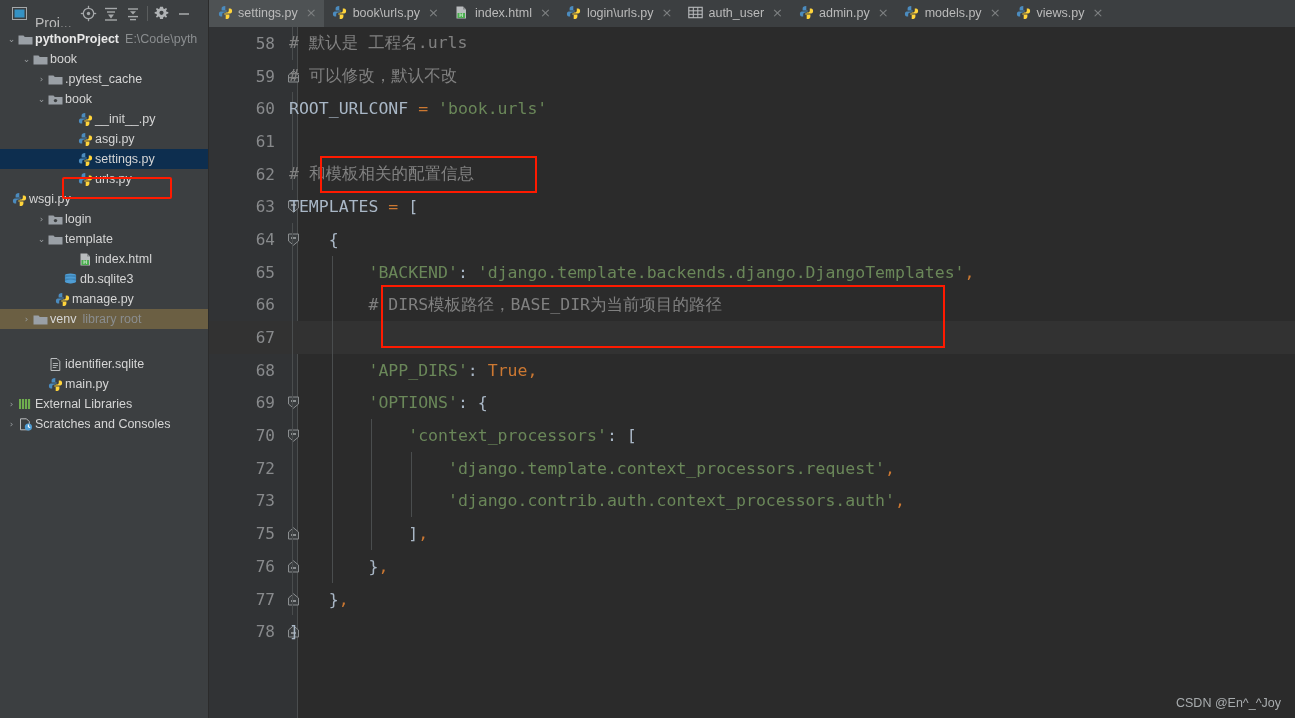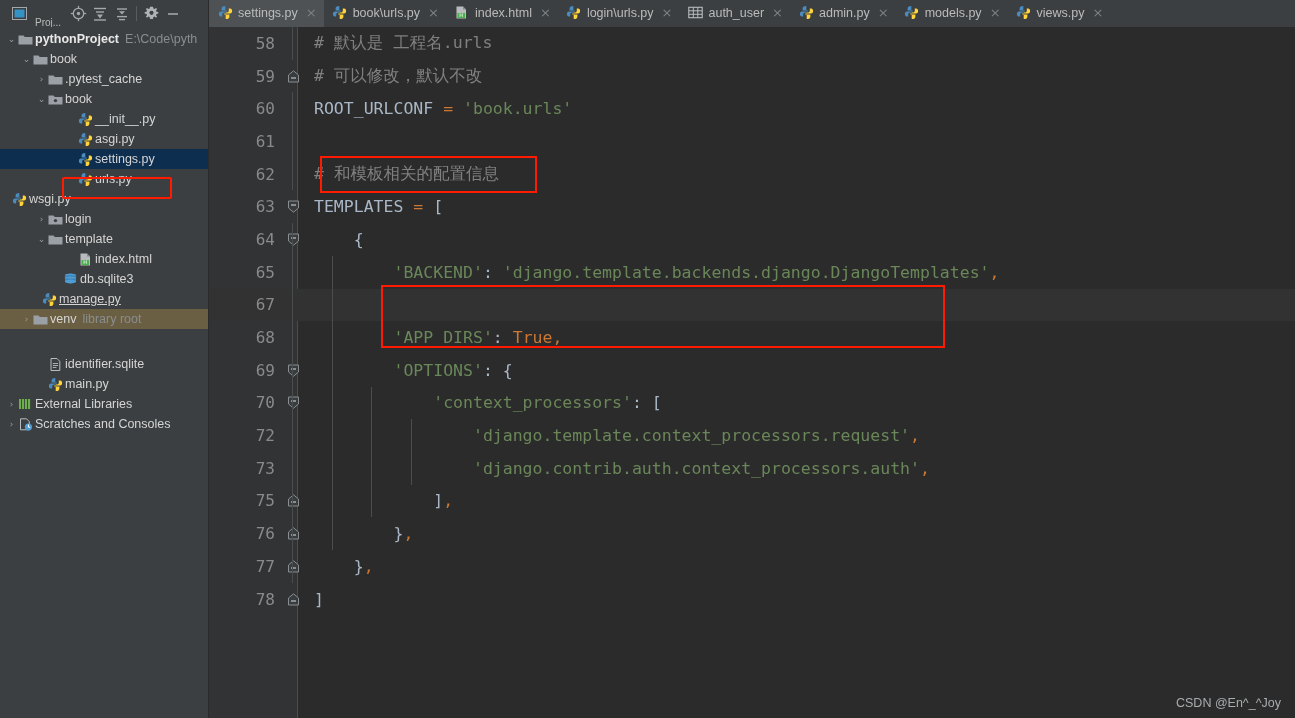--- a/index.html
+++ b/index.html
@@ -14,21 +14,21 @@
   
   .toprow { display: flex; height: 27px; flex: 0 0 27px; background: #3c3f41; }
 
   .proj-toolbar {
     width: 209px; flex: 0 0 209px; height: 27px;
     display: flex; align-items: center; gap: 0px;
     background: #3c3f41; padding-left: 4px;
     border-right: 1px solid #2b2b2b;
   }
   .tb-proj { display: flex; align-items: center; gap: 5px; padding: 0 6px 0 4px; height: 24px; }
-  .tb-proj .lbl { font-size: 10px; color: #bbbbbb; white-space: nowrap; margin-top: 18px; }
+  .tb-proj .lbl { font-size: 14px; color: #bbbbbb; white-space: nowrap; margin-top: 18px; }
   .tb-ico { width: 22px; height: 22px; display: flex; align-items: center; justify-content: center; }
   .tb-sep { width: 1px; height: 15px; background: #5a5d5e; margin: 0 3px; }
 
   .tabbar {
     flex: 1 1 auto; height: 27px; display: flex; align-items: stretch;
     background: #3c3f41; overflow: hidden;
   }
   .tab {
     display: flex; align-items: center; gap: 5px;
     padding: 0 7px 0 8px; height: 27px;
@@ -100,21 +100,21 @@
   .lno {
     position: absolute; left: 0; width: 66px; text-align: right;
     color: #888a8c; font-size: 16px;
     font-family: "DejaVu Sans Mono", monospace;
   }
   .fold {
     position: absolute; left: 75px; width: 18px; height: 32.7px;
     display: flex; align-items: center; justify-content: center;
   }
   .code {
-    position: absolute; left: 105px; right: 0; white-space: pre;
+    position: absolute; left: 80px; right: 0; white-space: pre;
     letter-spacing: 0px;
   }
 
   
   .iguide { position: absolute; width: 1px; background: #4a4d4e; }
 
   
   .c-cm  { color: #808080; }               
   .c-kw  { color: #cc7832; }               
   .c-str { color: #6a8759; }
@@ -417,21 +417,21 @@
               <svg width="15" height="15" viewBox="0 0 15 15">
                 <ellipse cx="7.5" cy="3.3" rx="5.6" ry="1.9" fill="#4f9dd4"></ellipse>
                 <path d="M1.9 3.3 L1.9 6.2 C1.9 7.25 4.4 8.1 7.5 8.1 C10.6 8.1 13.1 7.25 13.1 6.2 L13.1 3.3" fill="#3d83b5"></path>
                 <ellipse cx="7.5" cy="6.4" rx="5.6" ry="1.9" fill="#4f9dd4"></ellipse>
                 <path d="M1.9 6.4 L1.9 9.3 C1.9 10.35 4.4 11.2 7.5 11.2 C10.6 11.2 13.1 10.35 13.1 9.3 L13.1 6.4" fill="#3d83b5"></path>
                 <ellipse cx="7.5" cy="9.5" rx="5.6" ry="1.9" fill="#4f9dd4"></ellipse>
               </svg>
             </span>
             <span class="tlabel">db.sqlite3</span>
           </div>
-          <div class="trow" style="padding-left: 30px; text-decoration: underline;">
+          <div class="trow" style="padding-left: 43px;">
             <span class="tarrow"></span>
             <span class="ticon">
               <svg width="15" height="15" viewBox="0 0 15 15">
                 <path d="M7.3 1 C4.6 1 3.6 2 3.6 3.6 L3.6 5.5 L8.7 5.5 L8.7 6.6 L2.9 6.6 C1.5 6.6 0.9 7.6 0.9 9.1 C0.9 10.6 1.5 11.6 2.9 11.6 L4.2 11.6 L4.2 9.6 C4.2 8.3 5.1 7.4 6.4 7.4 L7.3 7.4 Z" fill="#4b8bbe"></path>
                 <path d="M7.7 14 C10.4 14 11.4 13 11.4 11.4 L11.4 9.5 L6.3 9.5 L6.3 8.4 L12.1 8.4 C13.5 8.4 14.1 7.4 14.1 5.9 C14.1 4.4 13.5 3.4 12.1 3.4 L10.8 3.4 L10.8 5.4 C10.8 6.7 9.9 7.6 8.6 7.6 L7.7 7.6 Z" fill="#ffd43b"></path>
               </svg>
             </span>
             <span class="tlabel">manage.py</span>
           </div>
           <div class="trow hov" style="padding-left: 21px;">
@@ -548,20 +548,26 @@
             </span>
             <span class="iguide" style="left: 83px; top: 0px; height: 100%;"></span>
             <span class="code">    <span class="c-br">{</span></span>
           </div>
           <div class="line">
             <span class="lno">65</span>
             <span class="iguide" style="left: 83px; top: 0px; height: 100%;"></span>
             <span class="iguide" style="left: 122.72px; top: 0px; height: 100%;"></span>
             <span class="code">        <span class="c-str">'BACKEND'</span><span class="c-br">: </span><span class="c-str">'django.template.backends.django.DjangoTemplates'</span><span class="c-comma">,</span></span>
           </div>
+          <div class="line">
+            <span class="lno">66</span>
+            <span class="iguide" style="left: 83px; top: 0px; height: 100%;"></span>
+            <span class="iguide" style="left: 122.72px; top: 0px; height: 100%;"></span>
+            <span class="code">        <span class="c-cm"># DIRS模板路径，BASE_DIR为当前项目的路径</span></span>
+          </div>
           <div class="line cur">
             <span class="lno">67</span>
             <span class="iguide" style="left: 83px; top: 0px; height: 100%;"></span>
             <span class="iguide" style="left: 122.72px; top: 0px; height: 100%;"></span>
           </div>
           <div class="line">
             <span class="lno">68</span>
             <span class="iguide" style="left: 83px; top: 0px; height: 100%;"></span>
             <span class="iguide" style="left: 122.72px; top: 0px; height: 100%;"></span>
             <span class="code">        <span class="c-str">'APP_DIRS'</span><span class="c-br">: </span><span class="c-kw">True</span><span class="c-comma">,</span></span>

